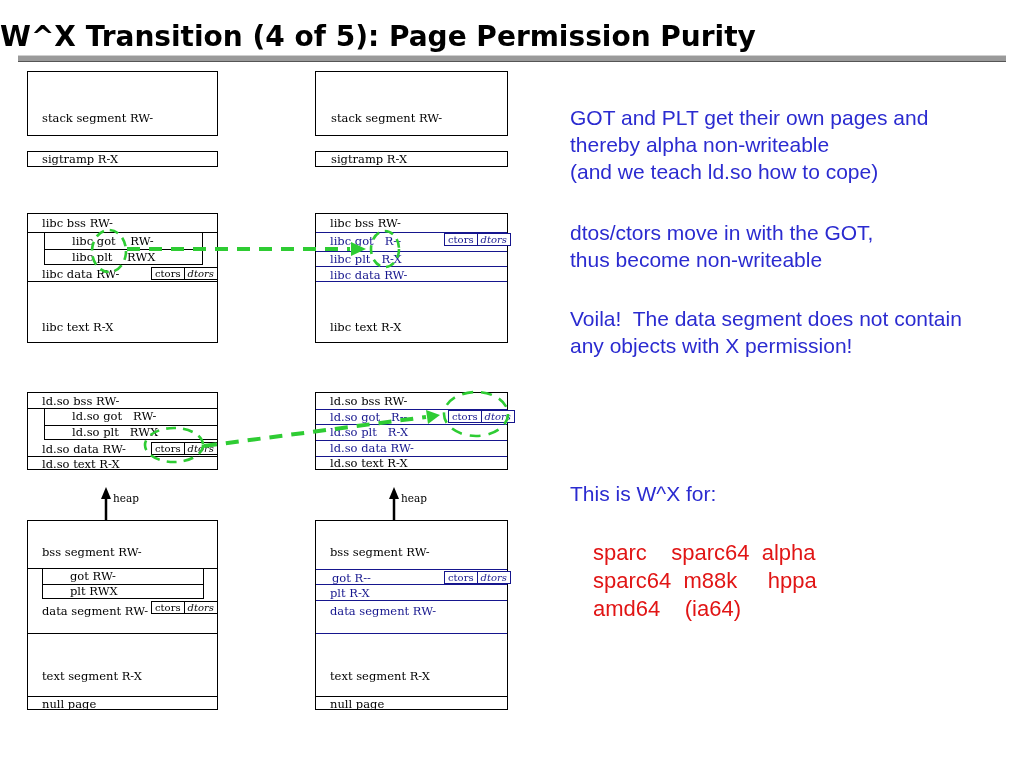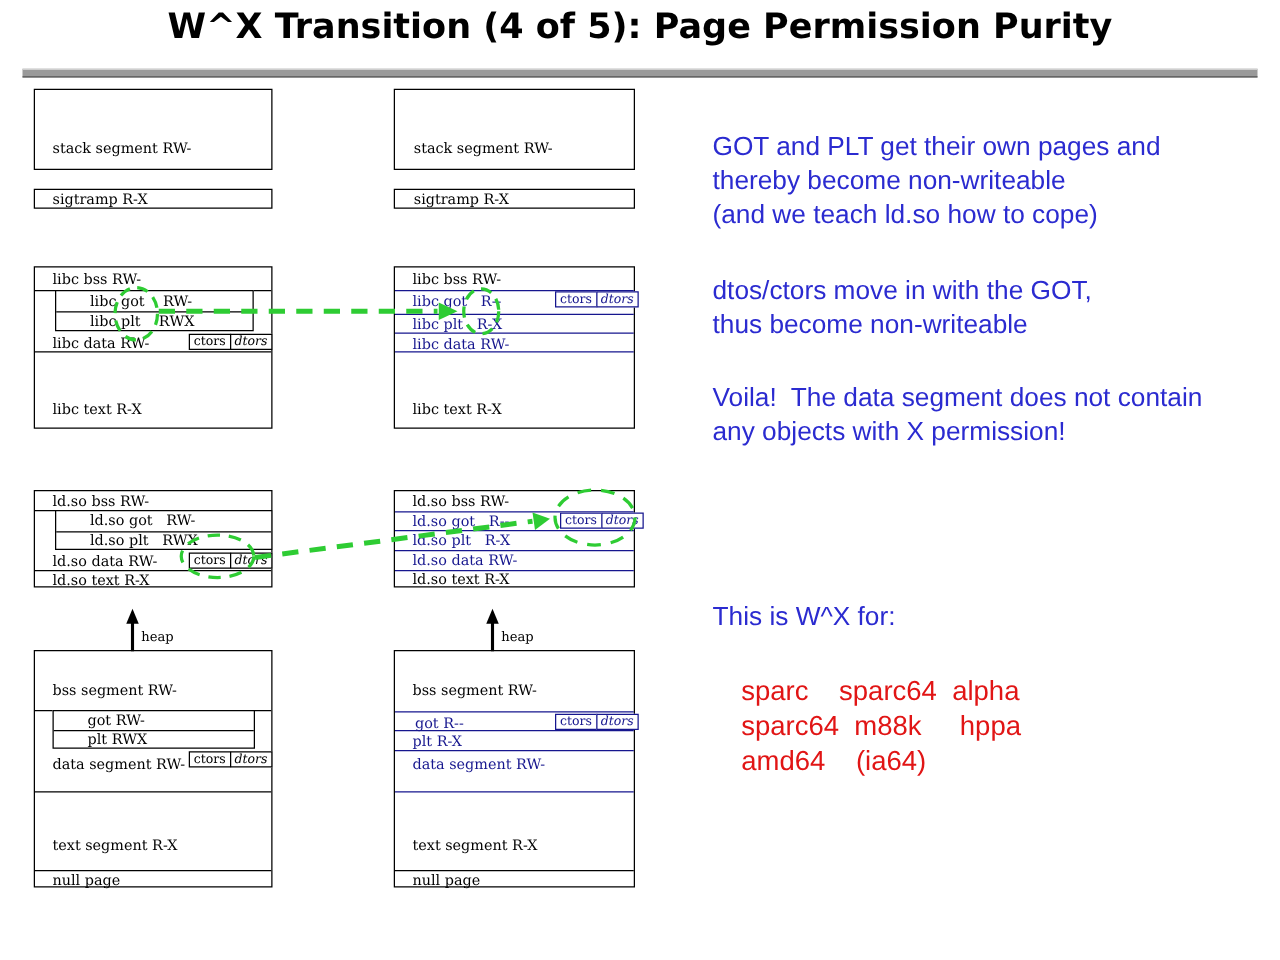--- a/index.html
+++ b/index.html
@@ -6,41 +6,41 @@
     --note-blue:#2b2bd0;
     --diagram-navy:#16168e;
     --arch-red:#e11515;
     --annotation-green:#2ecc33;
     --rule-gray:#9a9a9a;
   }
   html,body{margin:0;padding:0;background:#fff;}
   #page{position:relative;width:1024px;height:768px;background:#fff;overflow:hidden;
         font-family:"DejaVu Sans",sans-serif;}
 
-  .title{position:absolute;left:0;top:4px;width:100%;text-align:center;
+  .title{position:absolute;left:0;top:20px;width:100%;
          font:bold 28px "DejaVu Sans",sans-serif;color:#000;letter-spacing:0px;}
   .rule{position:absolute;left:18px;top:55px;width:988px;height:5px;
         background:var(--rule-gray);border-top:1px solid #cfcfcf;border-bottom:1px solid #555;}
 
   .box{position:absolute;border:1px solid #000;background:#fff;box-sizing:border-box;text-align:center;}
   .inner{position:absolute;border:1px solid #000;background:#fff;box-sizing:border-box;}
   .hline{position:absolute;left:0;right:0;height:0;border-top:1px solid #000;}
   .hline.navy{border-top-color:var(--diagram-navy);}
   .lbl{position:absolute;font-family:"DejaVu Serif","Liberation Serif",serif;
        font-size:11.5px;line-height:13px;color:#000;white-space:pre;}
   .lbl.navy{color:var(--diagram-navy);}
   .cd{position:absolute;display:flex;}
   .cd span{display:block;border:1px solid #000;background:#fff;
            font-family:"DejaVu Serif","Liberation Serif",serif;font-size:10px;
            line-height:11px;padding:0 3px;color:#000;}
   .cd span + span{margin-left:-1px;font-style:italic;}
   .cd.navy span{border-color:var(--diagram-navy);color:var(--diagram-navy);}
 
   .heap-lbl{position:absolute;font-family:"DejaVu Serif","Liberation Serif",serif;
-            font-size:10.5px;color:#000;margin-top:12px;}
+            font-size:10.5px;color:#000;}
 
   .note{position:absolute;font-family:"Liberation Sans","DejaVu Sans",sans-serif;
         font-size:21px;line-height:27px;color:var(--note-blue);white-space:pre;}
   .archs{position:absolute;font-family:"Liberation Sans","DejaVu Sans",sans-serif;
          font-size:22px;line-height:28px;color:var(--arch-red);white-space:pre;}
 
   svg.overlay{position:absolute;left:0;top:0;pointer-events:none;}
   .green-dash{stroke:var(--annotation-green);fill:none;}
   .green-fill{fill:var(--annotation-green);stroke:none;}
   .black-line{stroke:#000;fill:none;}
@@ -197,21 +197,21 @@
       <line class="green-dash" x1="127" y1="249" x2="350" y2="249" stroke-width="4" stroke-dasharray="13 9"></line>
       <polygon class="green-fill" points="366,249 351,242 351,256"></polygon>
     </g>
     <g>
       <line class="green-dash" x1="204" y1="446" x2="426" y2="417" stroke-width="4" stroke-dasharray="13 9"></line>
       <polygon class="green-fill" points="440,415 426,410 428,424"></polygon>
     </g>
   </svg>
 
   <div class="note" style="left:570px;top:104px">GOT and PLT get their own pages and
-thereby become non-writeable
+thereby alpha non-writeable
 (and we teach ld.so how to cope)</div>
   <div class="note" style="left:570px;top:219px">dtos/ctors move in with the GOT,
 thus become non-writeable</div>
   <div class="note" style="left:570px;top:305px">Voila!  The data segment does not contain
 any objects with X permission!</div>
   <div class="note" style="left:570px;top:480px">This is W^X for:</div>
   <div class="archs" style="left:593px;top:539px">sparc    sparc64  alpha
 sparc64  m88k     hppa
 amd64    (ia64)</div>
 

